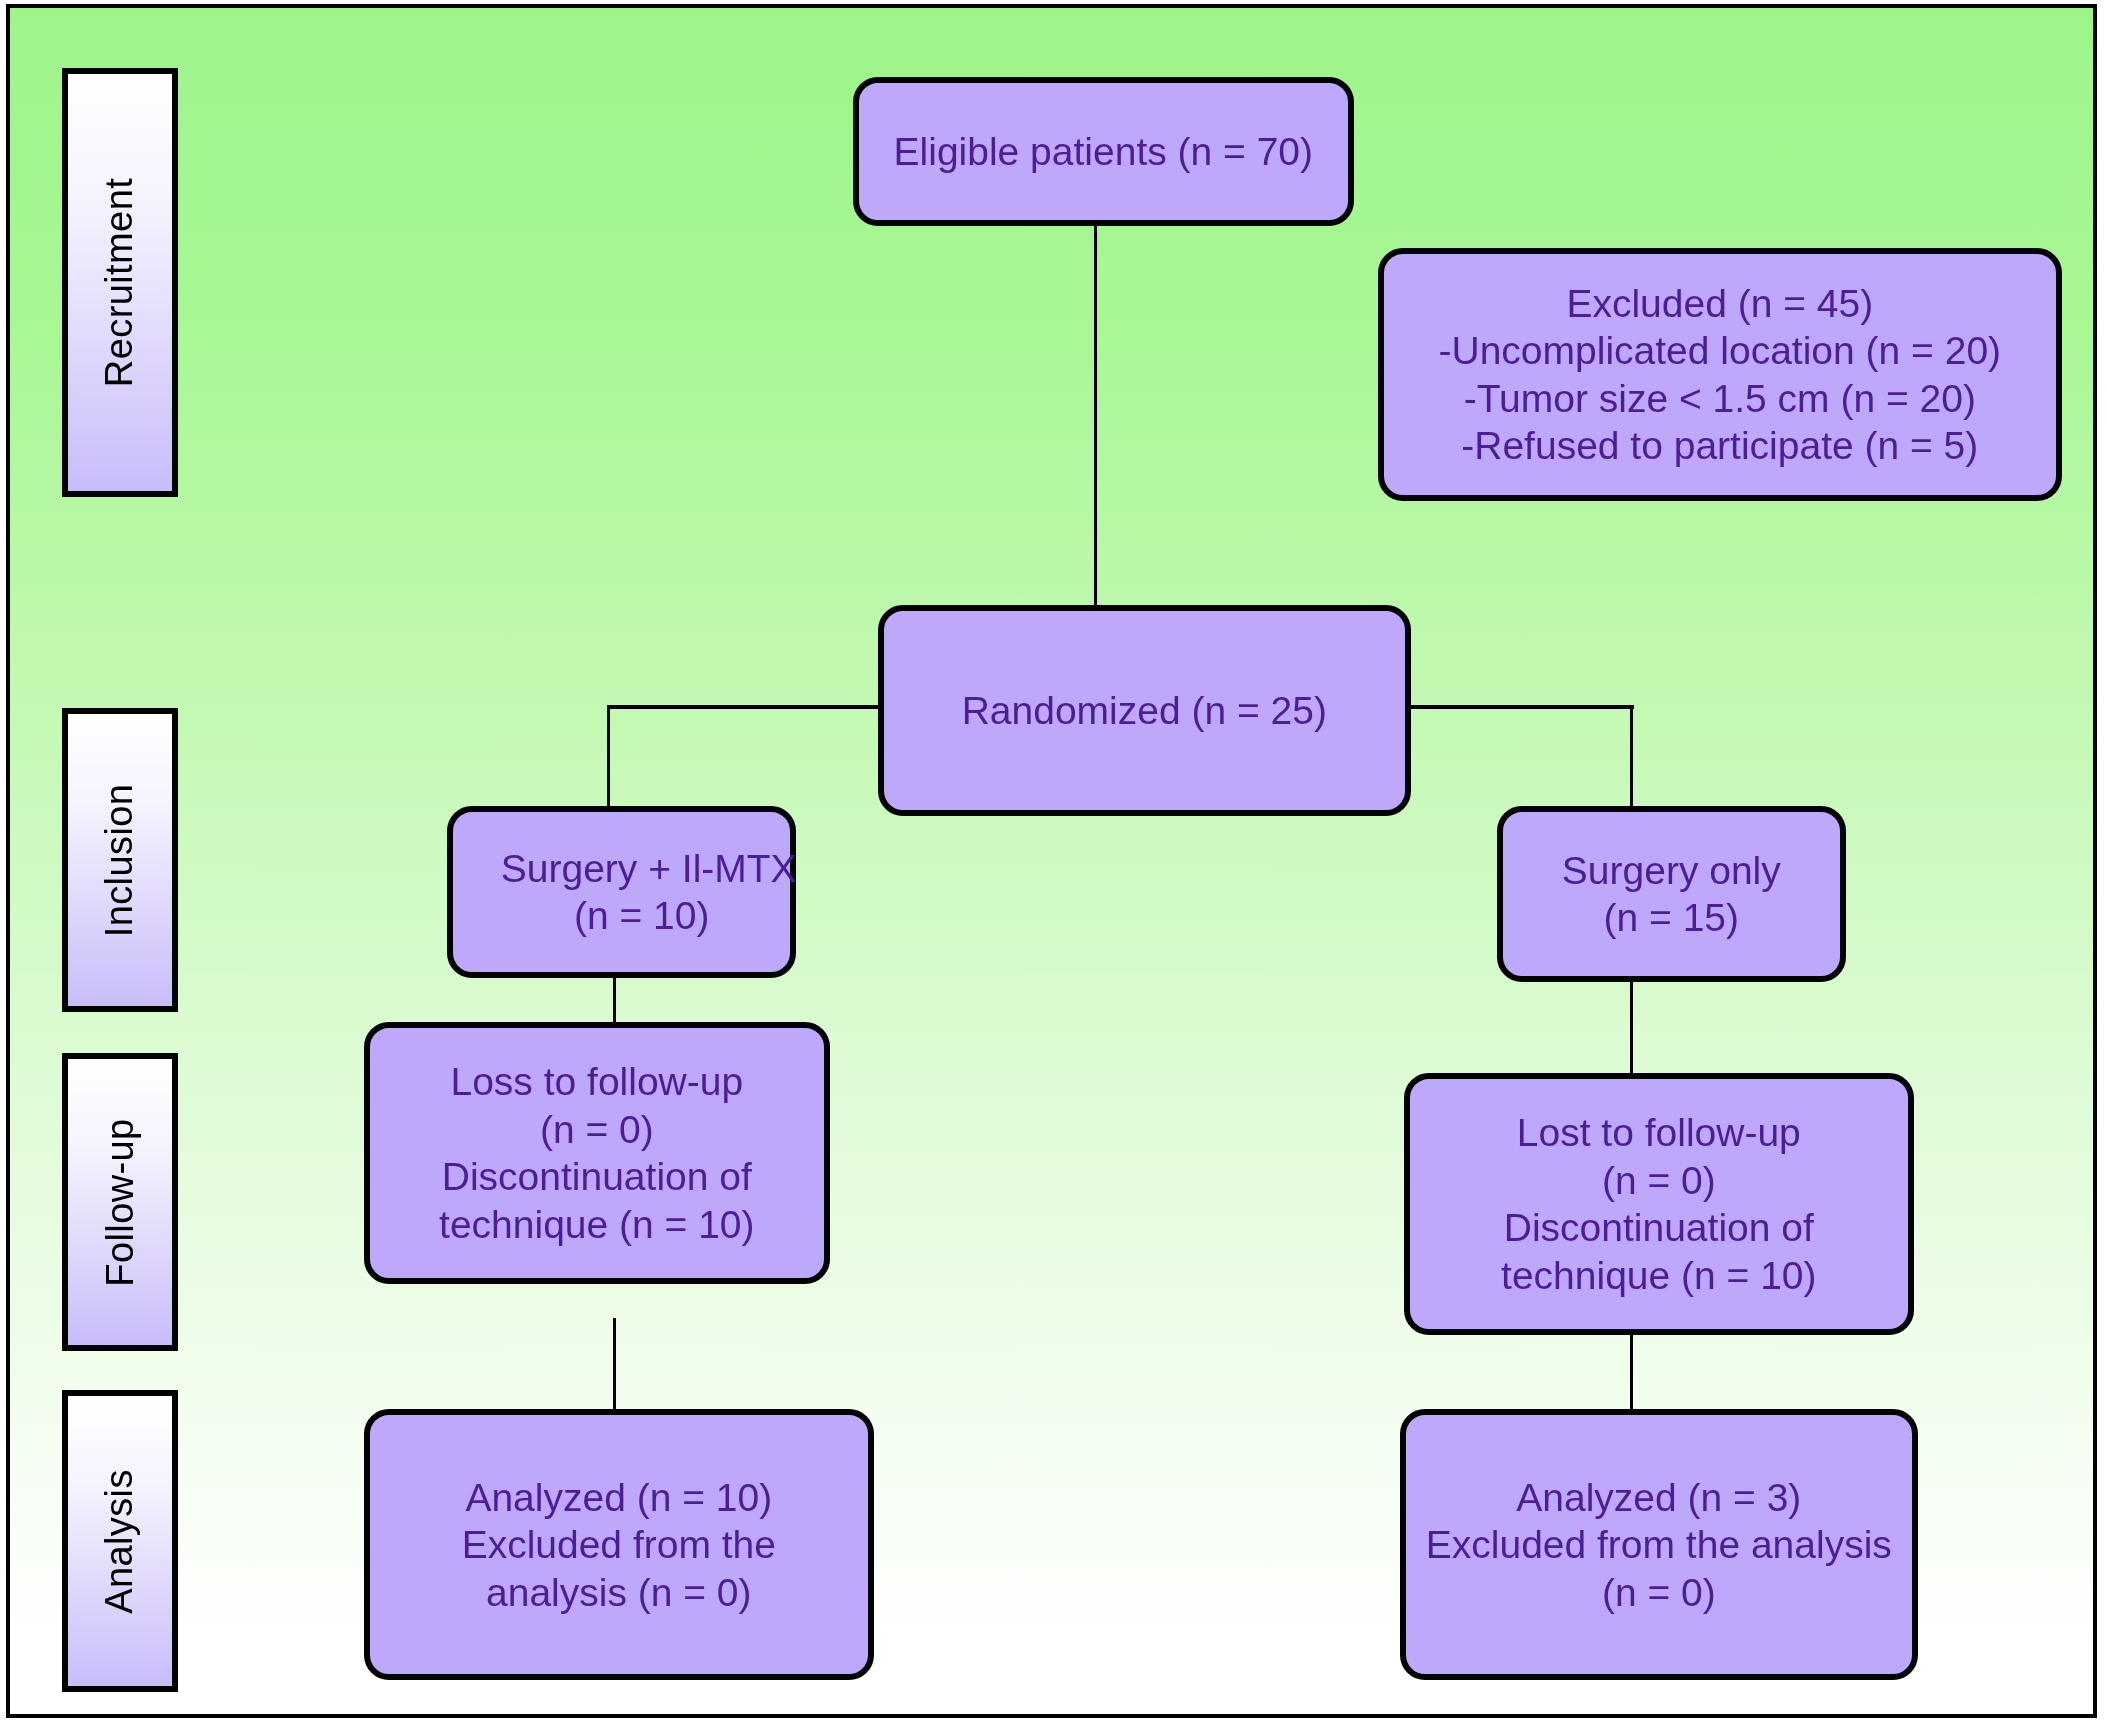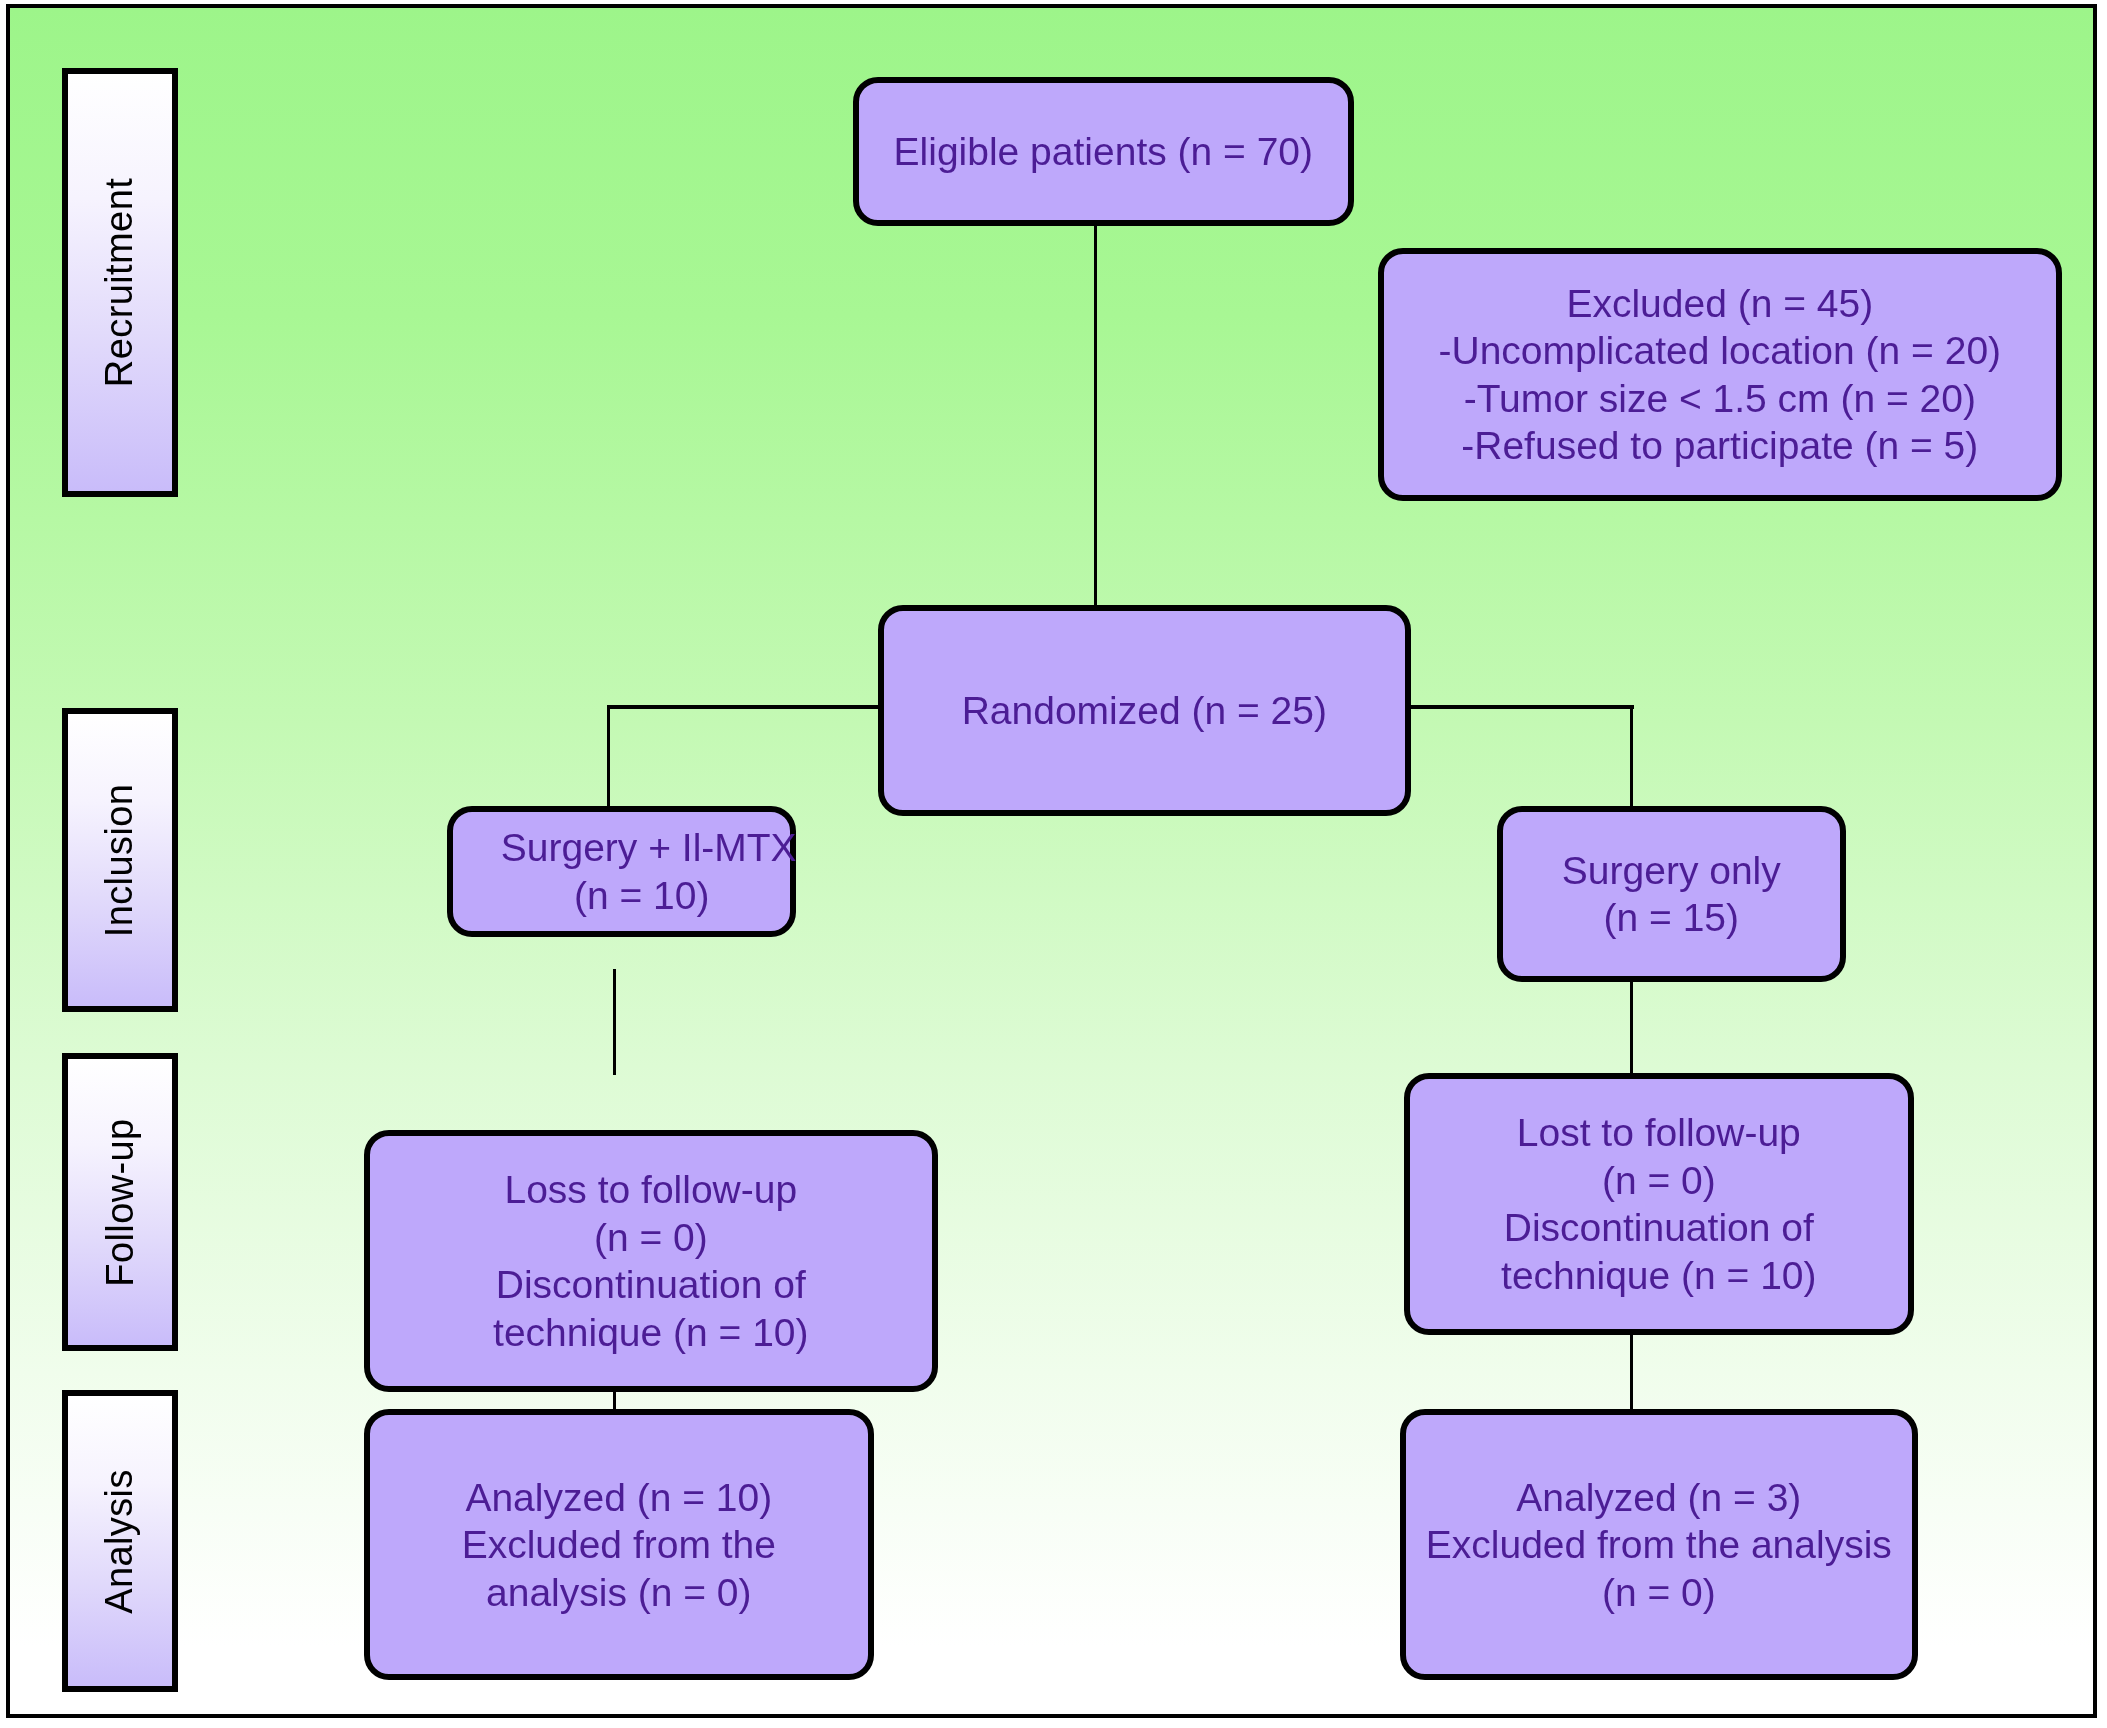--- a/index.html
+++ b/index.html
@@ -126,35 +126,35 @@
         <div>-Refused to participate (n = 5)</div>
       </div>
     </div>
 
     <div class="node" style="left:868px; top:597px; width:533px; height:211px;">
       <div class="lines">
         <div>Randomized (n = 25)</div>
       </div>
     </div>
 
-    <div class="node" style="left:437px; top:798px; width:349px; height:131px;padding-left:48px;">
+    <div class="node" style="left:437px; top:798px; width:349px; height:172px;padding-left:48px;">
       <div class="lines">
         <div>Surgery + Il-MTX</div>
         <div>(n = 10)</div>
       </div>
     </div>
 
     <div class="node" style="left:1456px; top:798px; width:349px; height:176px;margin-left:31px;">
       <div class="lines">
         <div>Surgery only</div>
         <div>(n = 15)</div>
       </div>
     </div>
 
-    <div class="node" style="left:354px; top:1122px; width:574px; height:262px;">
+    <div class="node" style="left:354px; top:1014px; width:466px; height:262px;">
       <div class="lines">
         <div>Loss to follow-up</div>
         <div>(n = 0)</div>
         <div>Discontinuation of</div>
         <div>technique (n = 10)</div>
       </div>
     </div>
 
     <div class="node" style="left:1394px; top:1065px; width:510px; height:262px;">
       <div class="lines">

